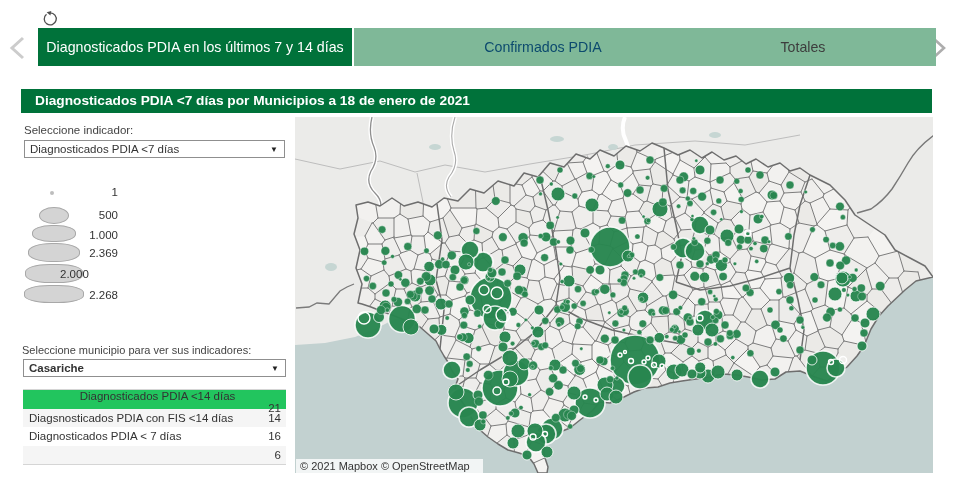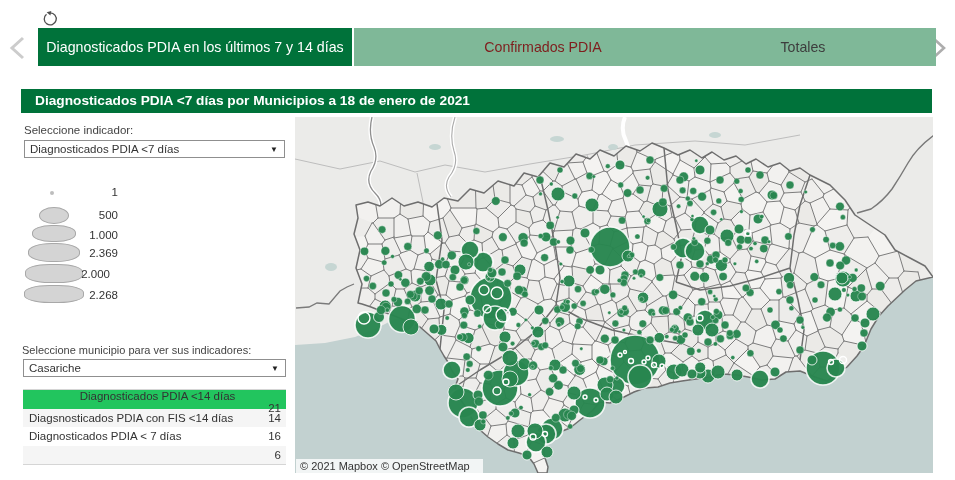--- a/index.html
+++ b/index.html
@@ -10,42 +10,42 @@
  <path d="M4.5 3.2 A6 6 0 1 0 8 1.9" fill="none" stroke="#4f4f4f" stroke-width="1.3"></path>
  <path d="M9.3 0 L4.6 1.2 L8.4 4.4 Z" fill="#4f4f4f"></path>
 </svg>
 <svg class="abs" style="left:7px;top:36px" width="22" height="24" viewBox="0 0 22 24">
  <path d="M16 2 L5 12 L16 22" fill="none" stroke="#ccc" stroke-width="3"></path>
 </svg>
 <svg class="abs" style="left:927px;top:36px" width="22" height="24" viewBox="0 0 22 24">
  <path d="M6 2 L17 12 L6 22" fill="none" stroke="#adadad" stroke-width="2.6"></path>
 </svg>
 <div class="abs" style="left:38px;top:28px;width:314px;height:38px;background:#00723a;color:#fff;font-size:14.2px;display:flex;align-items:center;justify-content:center;">Diagnosticados PDIA en los últimos 7 y 14 días</div>
-<div class="abs" style="left:354px;top:28px;width:378px;height:38px;background:#7fb898;color:#7f1d1d;font-size:14.2px;display:flex;align-items:center;justify-content:center;">Confirmados PDIA</div>
+<div class="abs" style="left:354px;top:28px;width:378px;height:38px;background:#7fb898;color:#0c4a6e;font-size:14.2px;display:flex;align-items:center;justify-content:center;">Confirmados PDIA</div>
 <div class="abs" style="left:670px;top:28px;width:266px;height:38px;background:#7fb898;color:#3d3d3d;font-size:14.2px;display:flex;align-items:center;justify-content:center;">Totales</div>
 <div class="abs" style="left:21px;top:89px;width:911px;height:24px;background:#00723a;color:#fff;font-size:13.7px;font-weight:bold;line-height:24px;padding-left:14px;">Diagnosticados PDIA &lt;7 días por Municipios a 18 de enero de 2021</div>
 
 <div class="abs" style="left:24px;top:124px;font-size:11.5px;color:#444;">Seleccione indicador:</div>
 <div class="abs" style="left:24px;top:140px;width:261px;height:18px;border:1px solid #8f8f8f;background:#fff;font-size:11.5px;color:#333;line-height:16px;padding-left:5px;">Diagnosticados PDIA &lt;7 días<span style="position:absolute;right:6px;top:1px;font-size:8px;color:#222;">▼</span></div>
 
 <div class="abs" style="left:50px;top:191px;width:4px;height:4px;border-radius:50%;background:#bdbdbd;"></div>
 <div class="abs" style="left:39px;top:207px;width:30px;height:17px;border-radius:50%;background:#d4d4d4;border:1px solid #a8a8a8;"></div>
 <div class="abs" style="left:32px;top:225px;width:44px;height:17px;border-radius:45%;background:#d4d4d4;border:1px solid #a8a8a8;"></div>
 <div class="abs" style="left:28px;top:243px;width:52px;height:19px;border-radius:45%;background:#d4d4d4;border:1px solid #a8a8a8;"></div>
 <div class="abs" style="left:25px;top:264px;width:58px;height:19px;border-radius:42%;background:#d4d4d4;border:1px solid #a8a8a8;"></div>
 <div class="abs" style="left:24px;top:285px;width:60px;height:18px;border-radius:42%;background:#d4d4d4;border:1px solid #a8a8a8;"></div>
 <div class="abs" style="left:60px;top:186px;width:58px;text-align:right;font-size:11.5px;color:#333;">1</div>
 <div class="abs" style="left:60px;top:209px;width:58px;text-align:right;font-size:11.5px;color:#333;">500</div>
 <div class="abs" style="left:60px;top:229px;width:58px;text-align:right;font-size:11.5px;color:#333;">1.000</div>
 <div class="abs" style="left:60px;top:247px;width:58px;text-align:right;font-size:11.5px;color:#333;">2.369</div>
-<div class="abs" style="left:52px;top:268px;width:58px;text-align:right;font-size:11.5px;color:#333;">2.000</div>
+<div class="abs" style="left:60px;top:268px;width:58px;font-size:11.5px;color:#333;">2.000</div>
 <div class="abs" style="left:60px;top:289px;width:58px;text-align:right;font-size:11.5px;color:#333;">2.268</div>
 
 <div class="abs" style="left:22px;top:344px;font-size:11px;color:#444;">Seleccione municipio para ver sus indicadores:</div>
-<div class="abs" style="left:23px;top:359px;width:263px;height:18px;border:1px solid #8f8f8f;background:#fff;font-size:11.5px;color:#333;line-height:16px;padding-left:5px;">Casariche<span style="position:absolute;right:6px;top:1px;font-size:8px;color:#222;">▼</span></div>
+<div class="abs" style="left:23px;top:359px;width:263px;height:18px;border:1px solid #8f8f8f;background:#fff;font-size:11.5px;color:#333;line-height:16px;padding-left:5px;font-weight:bold;">Casariche<span style="position:absolute;right:6px;top:1px;font-size:8px;color:#222;">▼</span></div>
 
 <div class="abs" style="left:23px;top:389px;width:263px;border-top:1px solid #d5d5d5;border-bottom:1px solid #d5d5d5;font-size:11.5px;color:#333;">
  <div style="height:18.5px;display:flex;align-items:center;background:#22c55e;flex-direction:column;">
       <span style="padding-left:6px;">Diagnosticados PDIA &lt;14 días</span>
       <span style="margin-left:auto;padding-right:5px;">21</span>
     </div>
  <div style="height:18.5px;display:flex;align-items:center;background:#f5f5f5;">
       <span style="padding-left:6px;">Diagsnosticados PDIA con FIS &lt;14 días</span>
       <span style="margin-left:auto;padding-right:5px;">14</span>
     </div>

